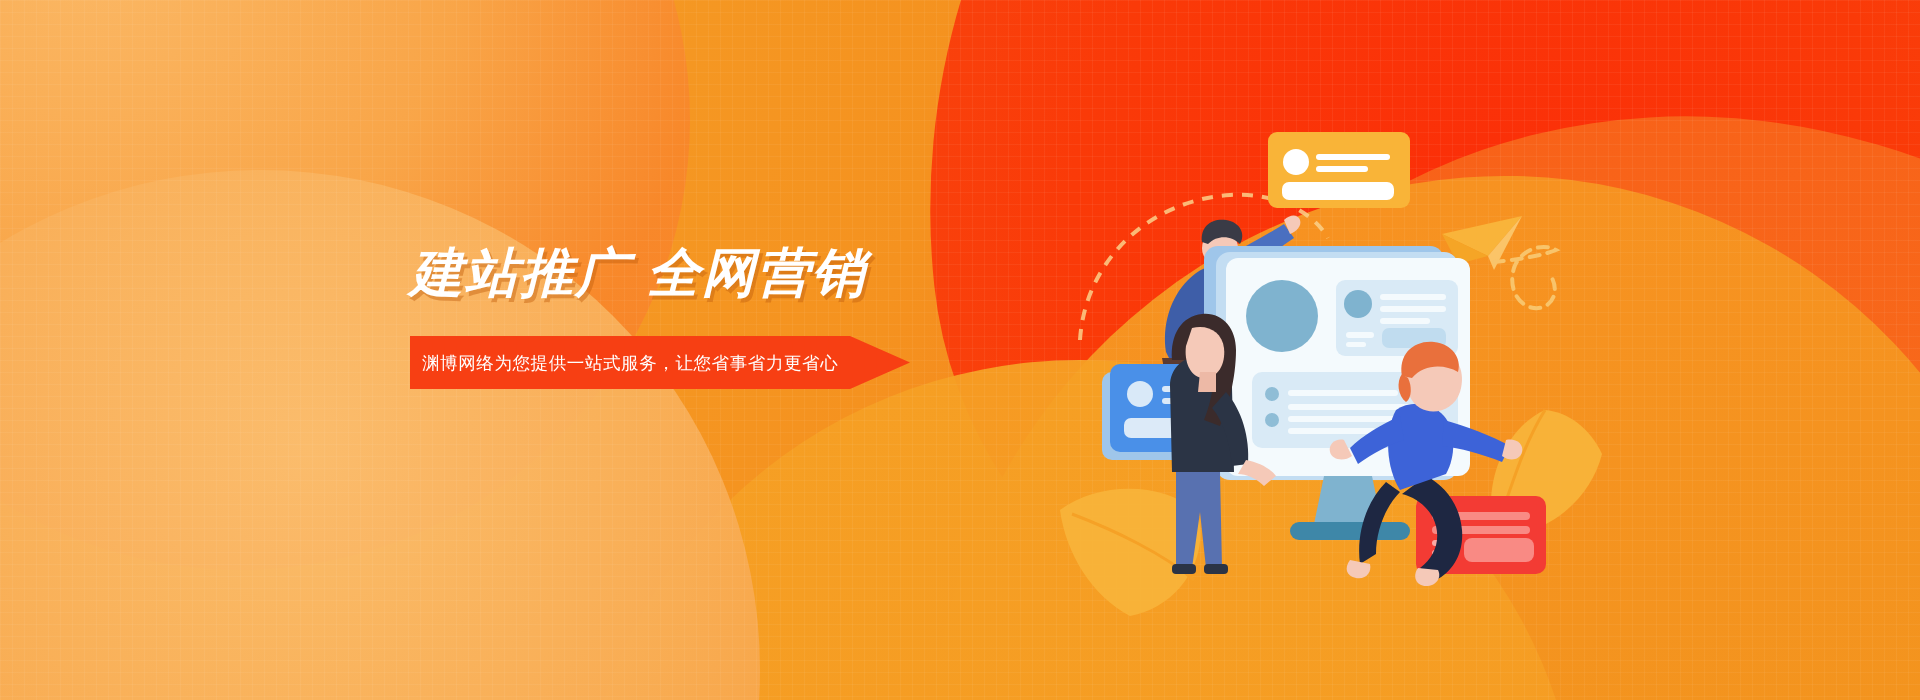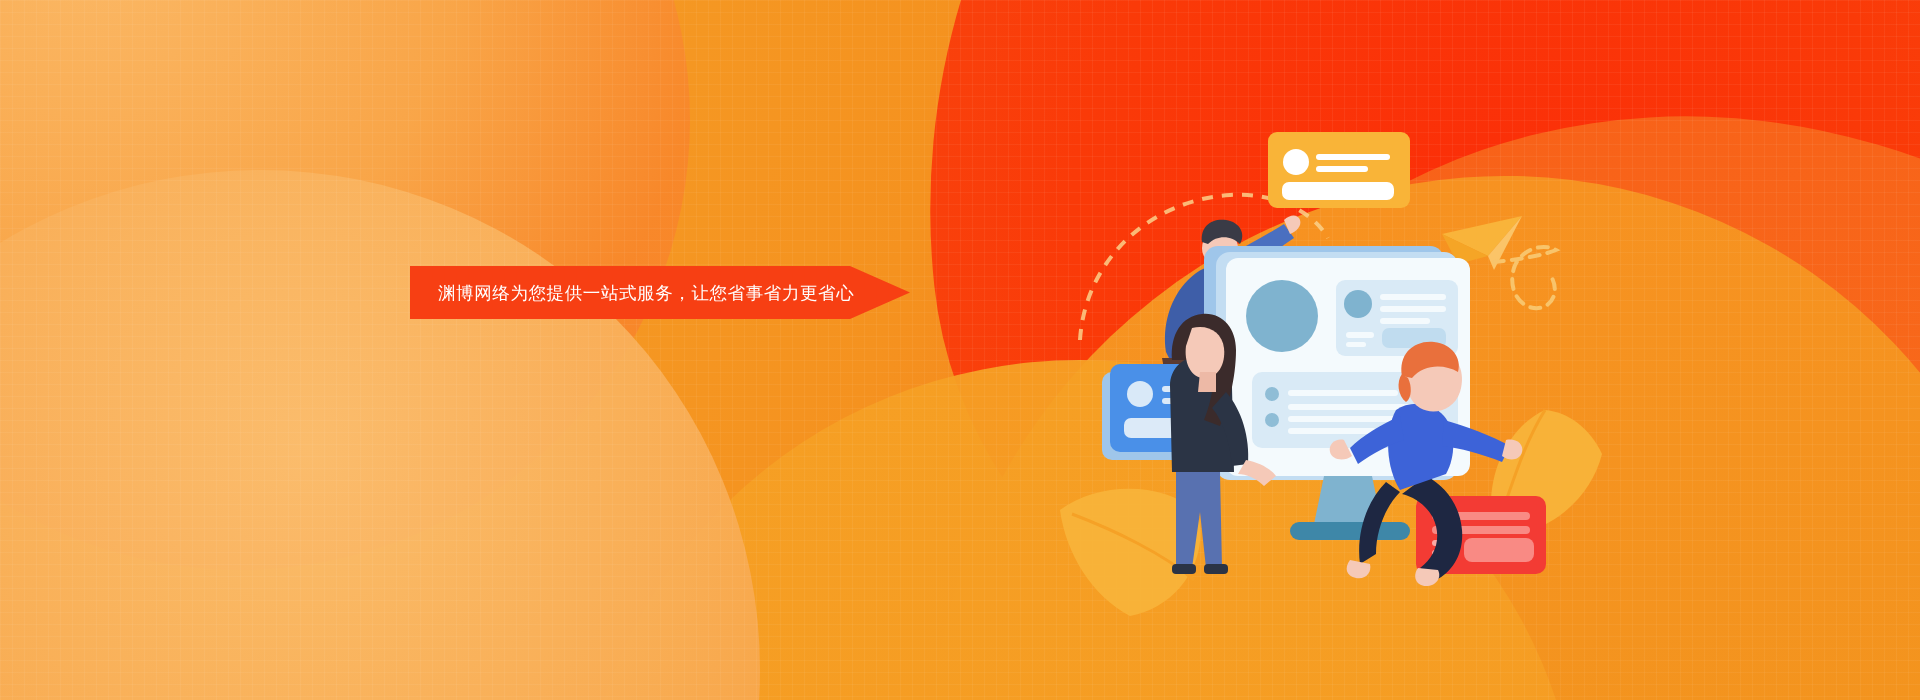--- a/index.html
+++ b/index.html
@@ -119,21 +119,21 @@
     background:#F73F13;
     display:flex;
     align-items:center;
     -webkit-clip-path:polygon(0 0, 100% 0, 100% 100%, 88% 100%, 100% 50%, 88% 0, 0 0);
     clip-path:polygon(0 0, 100% 0, 88% 0, 100% 50%, 88% 100%, 100% 100%, 0 100%);
   }
   .ribbon-text{
     color:#ffffff;
     font-size:17.5px;
     letter-spacing:.6px;
-    padding-left:28px;
+    padding-left:12px;
     white-space:nowrap;
   }
 
   
   .illus{
     position:absolute;
     left:1100px; top:120px;
     width:460px; height:480px;
   }
   .illus svg{ display:block; width:100%; height:100%; overflow:visible; }
@@ -307,19 +307,20 @@
 
         <path d="M 302 256 C 298 234, 314 220, 334 222 C 352 224, 362 238, 358 252
                  C 344 244, 324 244, 312 258 Z" fill="#E9703C"></path>
         <path d="M 302 254 C 296 262, 298 276, 306 282 C 312 278, 312 266, 308 258 Z" fill="#E9703C"></path>
       </g>
 
     </svg>
   </div>
 
   <div class="copy">
+    <h1 class="headline l1">建站推广  全网营销</h1>
 
     <div class="ribbon">
       <span class="ribbon-text">渊博网络为您提供一站式服务，让您省事省力更省心</span>
     </div>
   </div>
 
 </div>
 
 </body></html>

